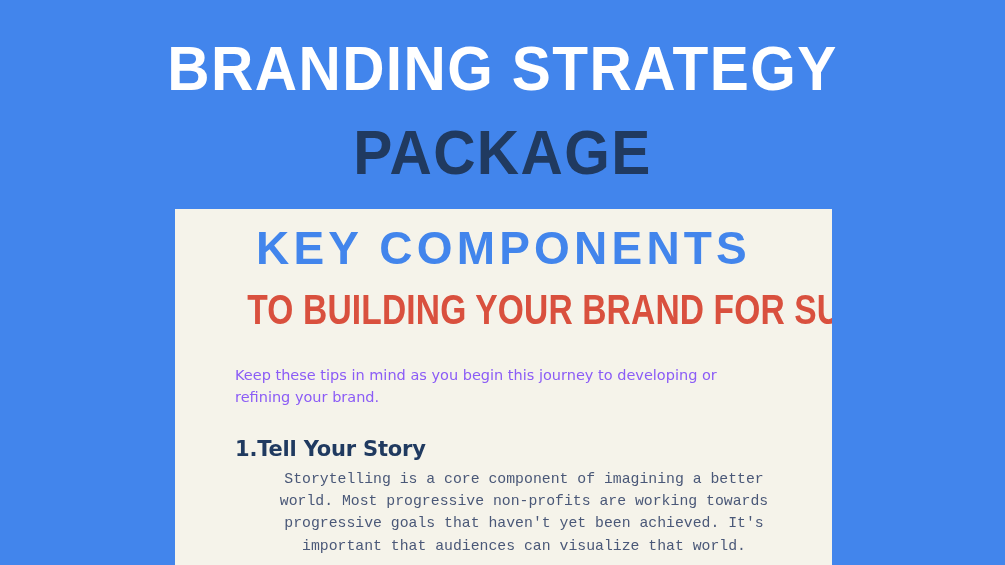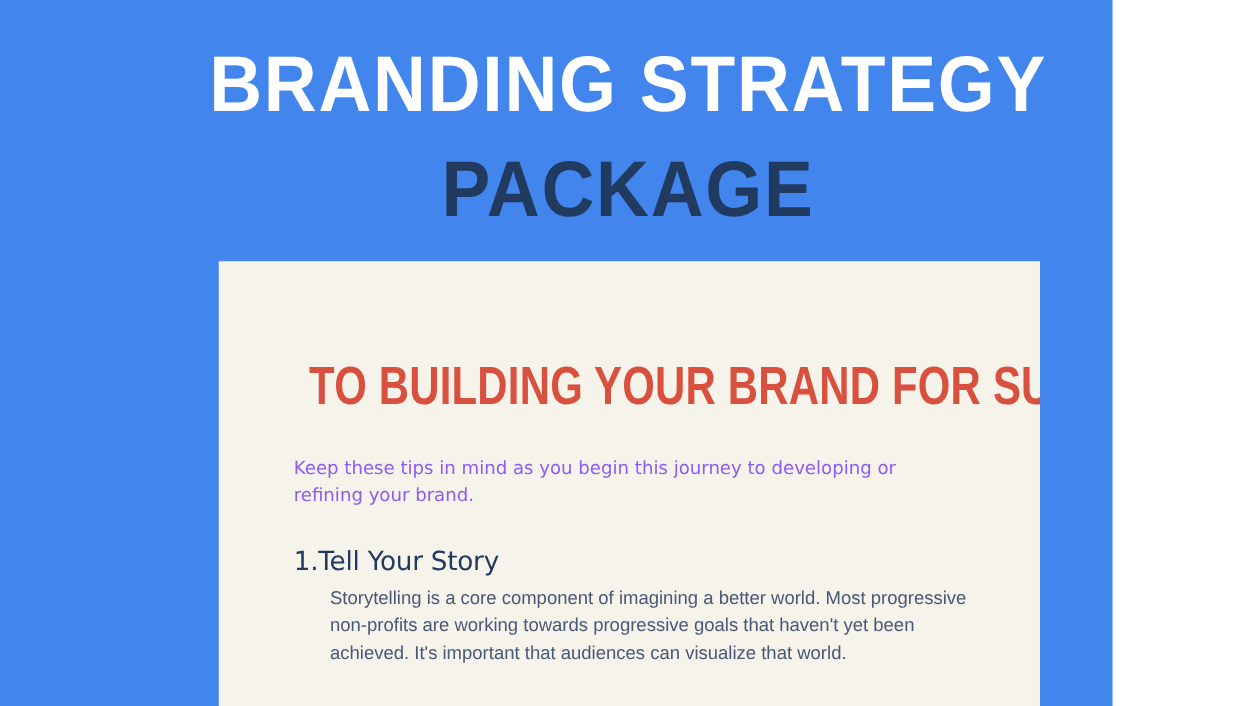--- a/index.html
+++ b/index.html
@@ -9,21 +9,21 @@
   body {
     width: 1005px;
     height: 565px;
     overflow: hidden;
     font-family: "Liberation Sans", sans-serif;
     background: #ffffff;
   }
 
   #slide {
     position: relative;
-    width: 890px;
+    width: 1005px;
     height: 565px;
     background: #4285ec;
     overflow: hidden;
   }
 
   
   .headline-block {
     position: absolute;
     left: 0;
     top: 0;
@@ -129,50 +129,52 @@
 
   .section-heading {
     margin: 0;
     position: absolute;
     left: 60px;
     top: 226px;
     color: #203a60;
     font-family: "DejaVu Sans", sans-serif;
     font-size: 21px;
     line-height: 28px;
-    font-weight: 400;
+    font-weight: 700;
     letter-spacing: -0.2px;
     white-space: nowrap;
   }
 
   .section-body {
     margin: 0;
     position: absolute;
     left: 89px;
     top: 259px;
     width: 520px;
     color: #4a5878;
-    font-family: Liberation Sans, sans-serif;
+    font-family: Liberation Mono, monospace;
     font-size: 14.8px;
     line-height: 22.2px;
     font-weight: 400;
+    text-align: center;
   }
 </style>
 </head>
 <body>
 
 <div id="slide">
 
   <div class="headline-block">
     <h1 class="headline-line1">BRANDING STRATEGY</h1>
     <h1 class="headline-line2">PACKAGE</h1>
   </div>
 
   <div class="card">
 
+    <h2 class="card-title">KEY COMPONENTS</h2>
 
     <h3 class="card-subtitle">TO BUILDING YOUR BRAND FOR SUCCESS</h3>
 
     <p class="card-intro">Keep these tips in mind as you begin this journey to developing or refining your brand.</p>
 
     <h4 class="section-heading">1.Tell Your Story</h4>
 
     <p class="section-body">Storytelling is a core component of imagining a better world. Most progressive non-profits are working towards progressive goals that haven't yet been achieved. It's important that audiences can visualize that world.</p>
 
   </div>

